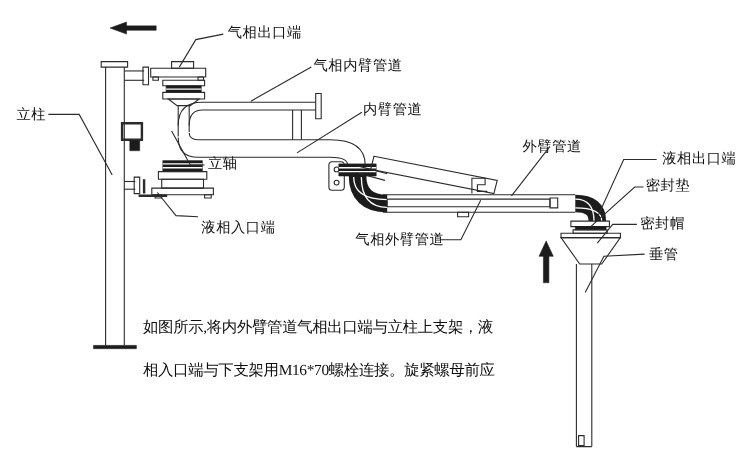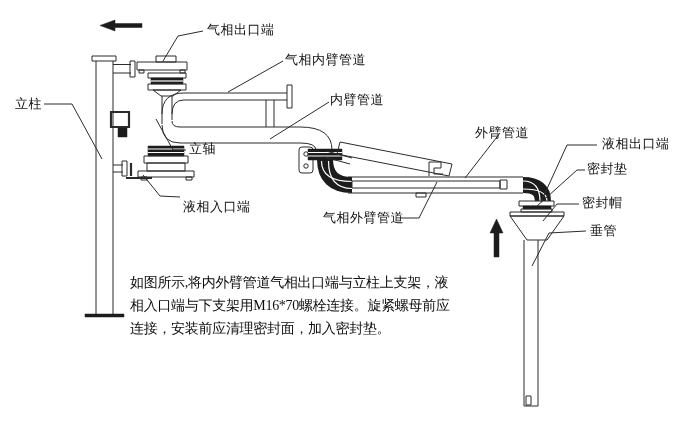--- a/index.html
+++ b/index.html
@@ -16,21 +16,21 @@
   .wht{stroke:#ffffff;fill:none;stroke-width:1.2;}
   .blkarc{stroke:#1c1c1c;fill:none;stroke-width:16;}
   .lbl{
     position:absolute;font-size:13px;line-height:14px;color:#111;
     white-space:nowrap;letter-spacing:0.5px;
   }
   .note{
     position:absolute;left:130px;top:271px;width:350px;
     font-size:14px;line-height:23px;color:#0d0d0d;letter-spacing:-0.3px;
   }
-  .note div{white-space:nowrap;}
+  .note div{white-space:nowrap;margin-top:16px;}
 </style>
 </head>
 <body>
 
 <div id="stage">
 
   <svg id="drawing" width="680" height="425" viewBox="0 0 680 425">
 
     <g>
       <rect class="ln" x="92" y="56" width="24" height="5"></rect>
@@ -176,16 +176,15 @@
   <div class="lbl" style="left:323px;top:211px">气相外臂管道</div>
   <div class="lbl" style="left:475px;top:126px">外臂管道</div>
   <div class="lbl" style="left:602px;top:137px">液相出口端</div>
   <div class="lbl" style="left:587px;top:162px">密封垫</div>
   <div class="lbl" style="left:582px;top:196px">密封帽</div>
   <div class="lbl" style="left:590px;top:224px">垂管</div>
 
   <div class="note">
     <div>如图所示,将内外臂管道气相出口端与立柱上支架，液</div>
     <div>相入口端与下支架用M16*70螺栓连接。旋紧螺母前应</div>
-    <div>连接，安装前应清理密封面，加入密封垫。</div>
   </div>
 
 </div>
 
 </body></html>

